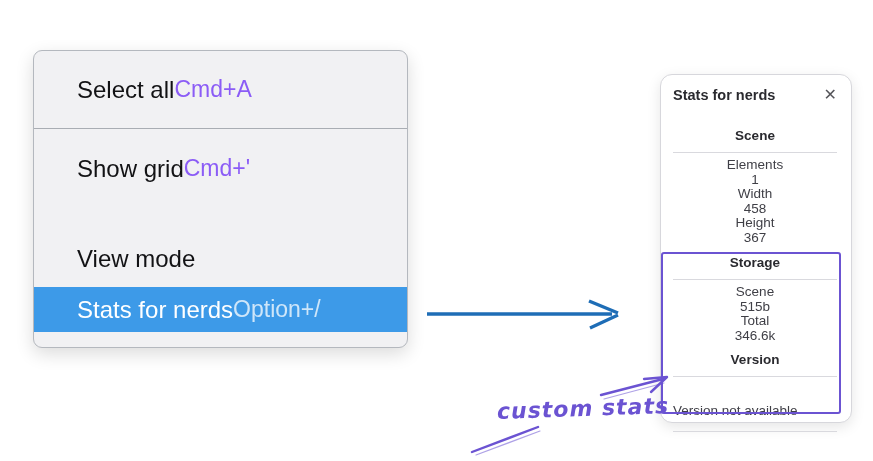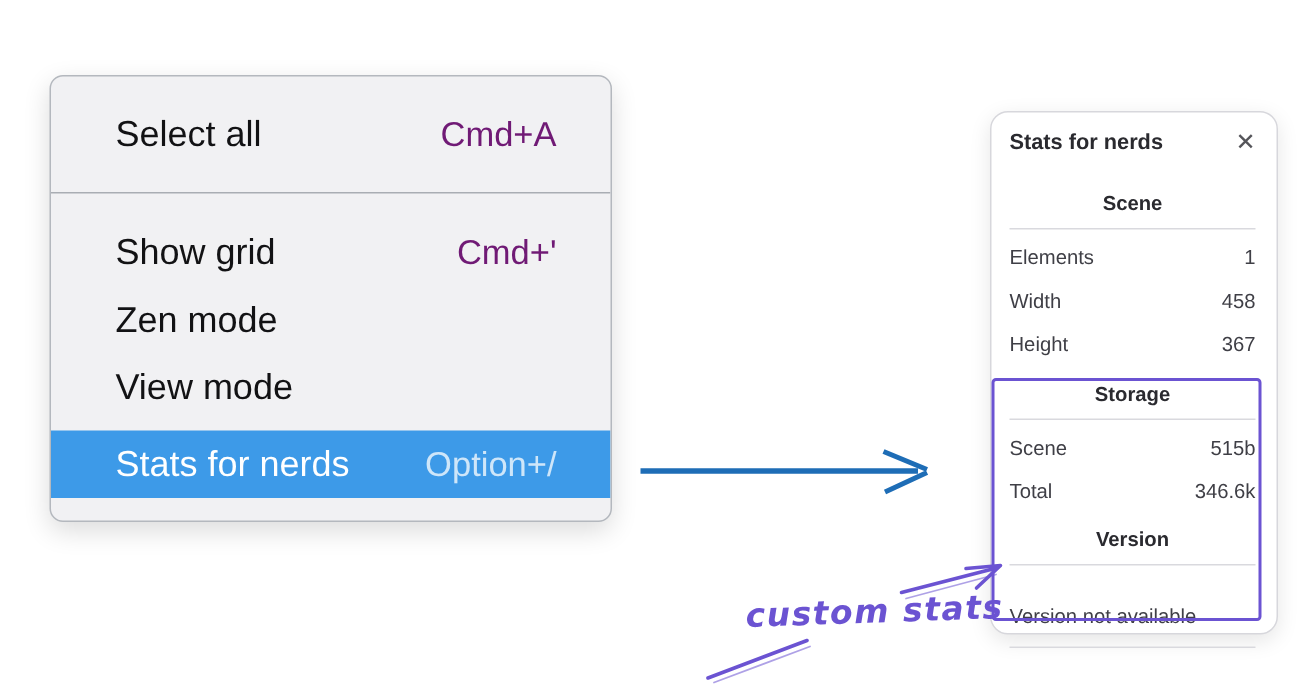--- a/index.html
+++ b/index.html
@@ -10,29 +10,29 @@
   .stage{position:absolute;inset:0;}
 
   
   .menu{
     position:absolute;left:33px;top:50px;width:375px;height:298px;
     background:#f1f1f3;border:1px solid #b4b8be;border-radius:9px;
     box-shadow:0 6px 18px rgba(0,0,0,.14);box-sizing:border-box;
     font-size:24px;color:#121214;overflow:hidden;
   }
   .menu-row{
-    display:flex;justify-content:space-between;align-items:center;
+    display:flex;align-items:center;
     padding:0 36px 0 43px;box-sizing:border-box;
   }
   .menu-row.first{height:77px;}
   .menu-row.std{height:45px;}
   .menu-sep{height:1px;background:#a9adb3;}
   .menu-body{padding-top:17px;}
   .menu-spacer{height:6px;}
-  .shortcut{color:#701a75;font-size:23px;}
+  .shortcut{color:#8b5cf6;font-size:23px;}
   .menu-row.highlight{color:#ffffff;font-weight:400;}
   .menu-row.highlight .shortcut{color:rgba(255,255,255,.75);}
 
   
   .panel{
     position:absolute;left:660px;top:74px;width:192px;height:349px;
     background:#ffffff;border:1px solid #d7d7dc;border-radius:12px;
     box-shadow:0 4px 14px rgba(0,0,0,.10);box-sizing:border-box;
     padding:12px 14px 0 12px;font-size:13.5px;color:#3f3f46;
   }
@@ -43,21 +43,21 @@
     font-size:16px;line-height:14px;color:#55555a;font-family:"DejaVu Sans",sans-serif;
   }
   .section-heading{
     text-align:center;font-weight:bold;color:#2a2a2f;font-size:13.5px;height:16px;line-height:16px;
   }
   .h-scene{margin-top:25px;}
   .h-storage{margin-top:11px;}
   .h-version{margin-top:10px;}
   .panel hr{border:0;border-top:1px solid #d9d9de;margin:8px 0 0 0;}
   .rows{margin-top:4px;}
-  .stat-row{display:flex;justify-content:space-between;align-items:center;height:29px;}
+  .stat-row{display:flex;justify-content:space-between;align-items:center;height:29px;flex-direction:column;}
   .stat-value{text-align:right;}
   .version-note{height:26px;display:flex;align-items:center;margin-top:20px;}
 
   
   .purple-rect{
     position:absolute;left:661px;top:252px;width:180px;height:162px;
     border:2px solid #6b53d2;border-radius:3px;box-sizing:border-box;
     background:transparent;pointer-events:none;
   }
 
@@ -81,21 +81,20 @@
       <span>Select all</span>
       <span class="shortcut">Cmd+A</span>
     </div>
     <div class="menu-sep"></div>
     <div class="menu-body">
       <div class="menu-row std">
         <span>Show grid</span>
         <span class="shortcut">Cmd+'</span>
       </div>
       <div class="menu-row std">
-        <span>Zen mode</span>
       </div>
       <div class="menu-row std">
         <span>View mode</span>
       </div>
       <div class="menu-spacer"></div>
       <div class="menu-row std highlight" style="background-color: rgb(61, 154, 232);">
         <span>Stats for nerds</span>
         <span class="shortcut">Option+/</span>
       </div>
     </div>

